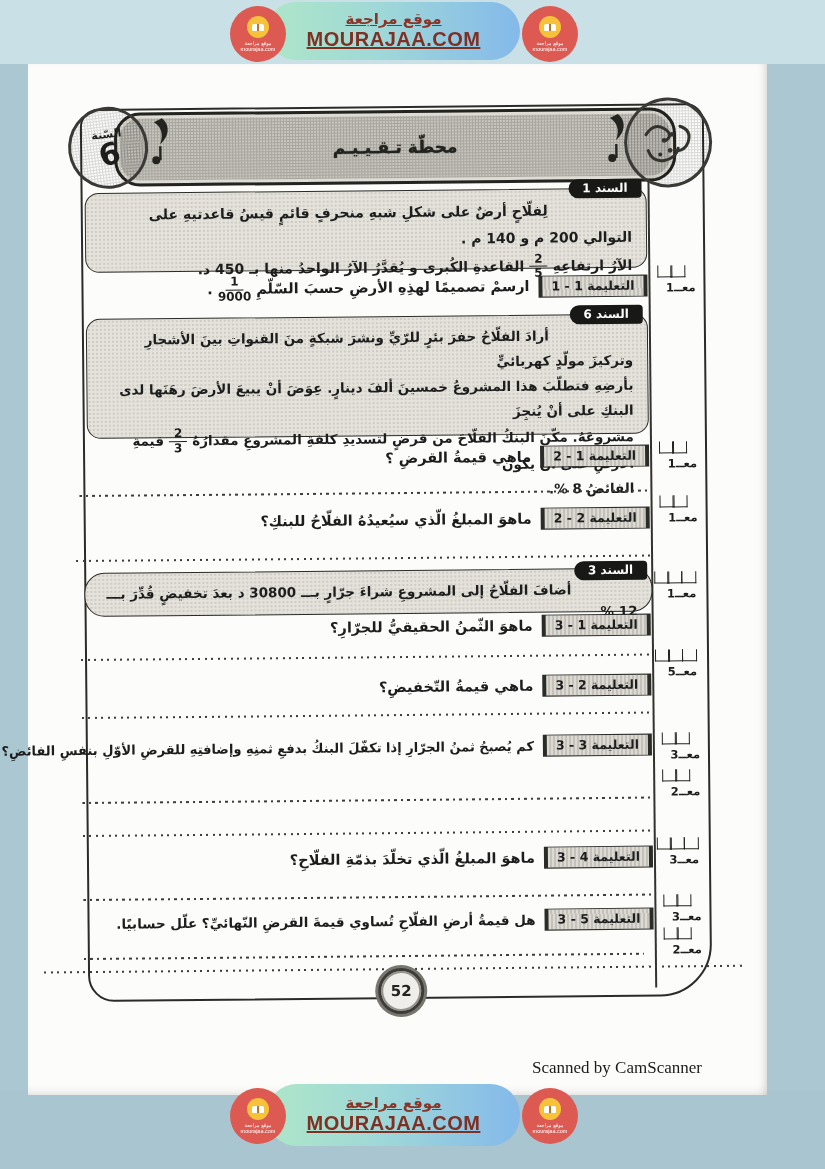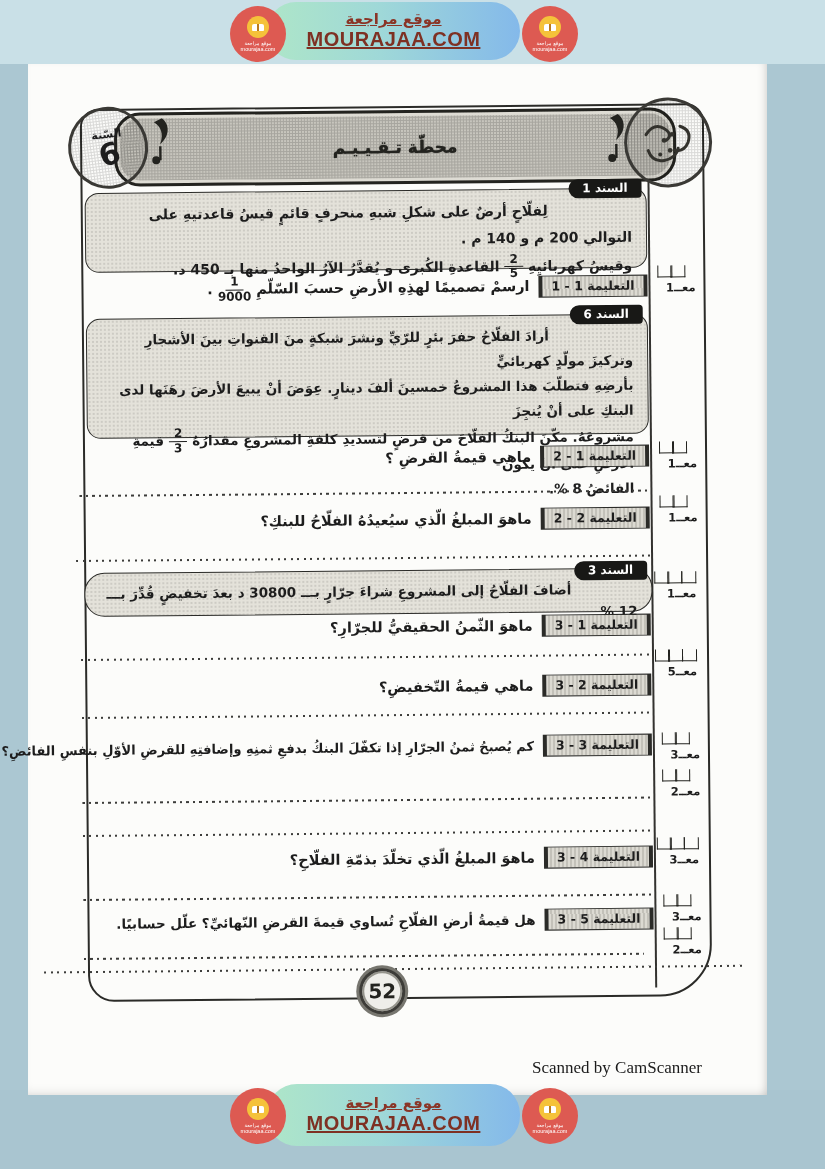--- a/index.html
+++ b/index.html
@@ -75,23 +75,23 @@
   .dotted{position:absolute;height:2.4px;
         background-image:repeating-linear-gradient(90deg,#3c3c3a 0 2.2px,transparent 2.2px 6.5px);}
 
   
   .score-box{position:absolute;display:flex;}
   .score-box .cell{width:13px;height:11px;border:1.6px solid #23231f;border-top:0;margin-left:-1.6px;}
   .score-box .cell:first-child{margin-left:0;}
   .score-label{position:absolute;width:46px;direction:rtl;font-size:11.5px;font-weight:bold;}
 
   
-  .page-circle{position:absolute;left:355px;top:968px;width:40px;height:40px;border-radius:50%;
+  .page-circle{position:absolute;left:374px;top:968px;width:40px;height:40px;border-radius:50%;
         background:#efeeea;border:3px solid #3d3c38;box-shadow:0 0 0 3px #77766f, inset 0 0 0 2px #95948c;
-        display:flex;align-items:center;justify-content:center;font-size:20px;font-weight:bold;color:#23231f;}
+        display:flex;align-items:center;justify-content:center;font-size:15px;font-weight:bold;color:#23231f;}
   .credit{position:absolute;left:532px;top:1058px;font-family:"Liberation Serif",serif;font-size:17px;color:#1b1b1b;}
 </style>
 </head>
 <body>
 
 <div class="stage">
 
   <div class="strip-top"></div>
   <div class="strip-bottom"></div>
 
@@ -134,21 +134,21 @@
       <path d="M16 2 C24 8 24 20 14 28 C18 18 15 10 8 6 Z" fill="#23231f"></path>
       <circle cx="10" cy="46" r="4" fill="#23231f"></circle>
         <rect x="13" y="32" width="2.4" height="14" fill="#23231f"></rect>
     </svg>
 
     <div class="sanad" style="left:88px;top:190px;width:560px;height:78px;">
       <span class="sanad-badge">السند 1</span>
       <div class="sanad-text">
         <div class="l1">لِفلّاحٍ أرضٌ على شكلِ شبهِ منحرفٍ قائمٍ قيسُ قاعدتيهِ على التوالي 200 م و 140 م .</div>
         <div>
-          <span>وقيسُ كهربائيِهِ</span><span class="frac">
+          <span>الآرُ ارتفاعِهِ</span><span class="frac">
               <span class="num">2</span>
               <span>5</span>
             </span><span>القاعدةِ الكُبرى و يُقدَّرُ الآرُ الواحدُ منها بـ 450 د.</span>
         </div>
       </div>
     </div>
 
     <div class="task" style="top:274px;">
       <span class="task-badge">التعليمة 1 - 1</span>
       <span class="task-text">

